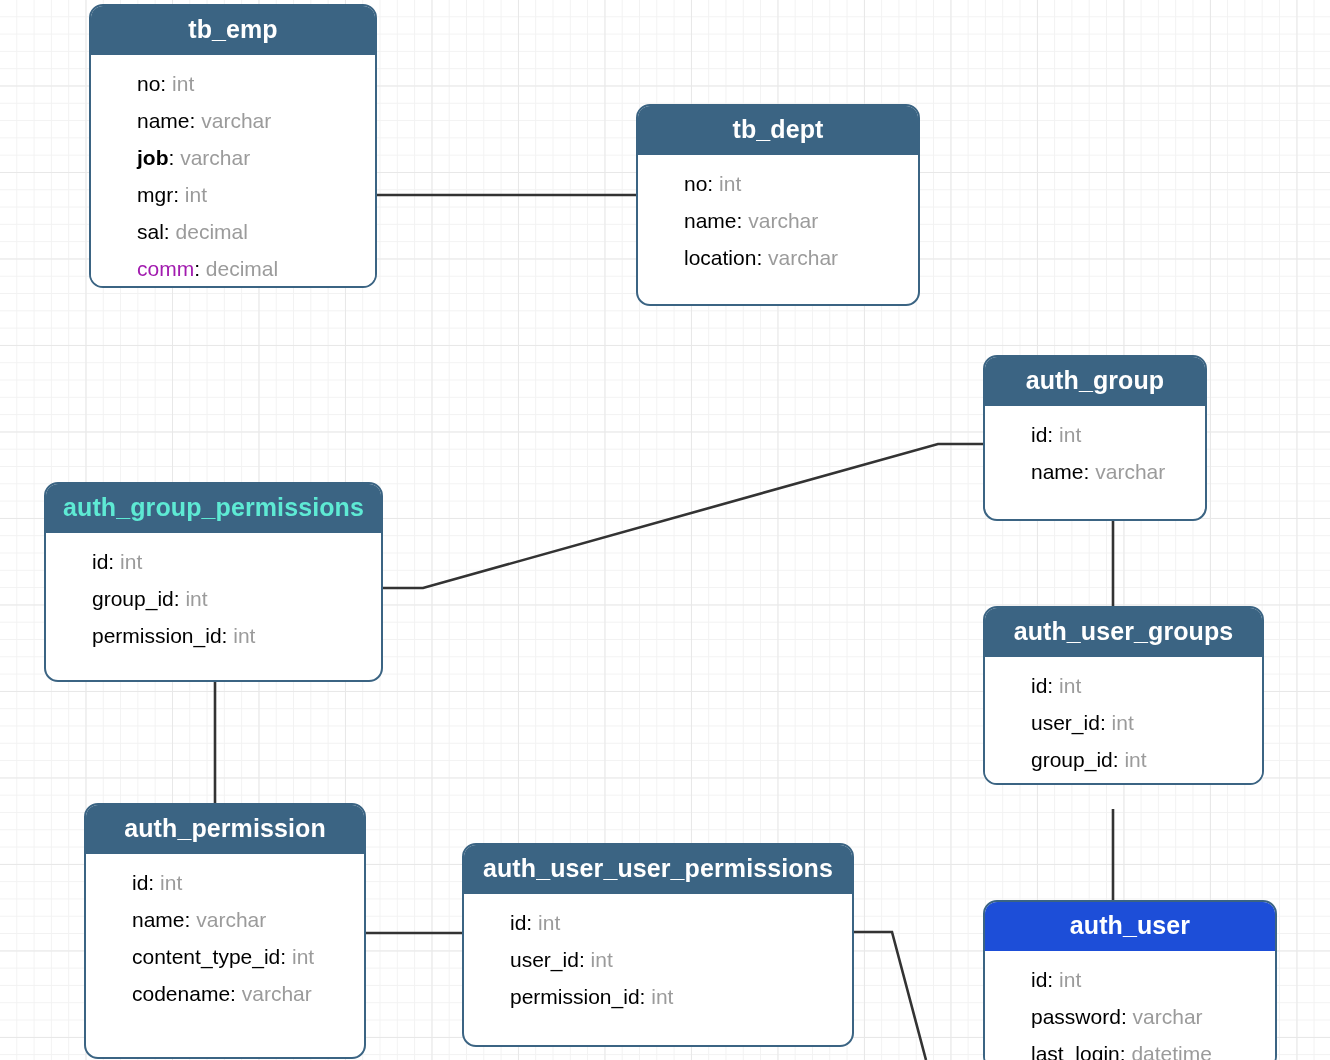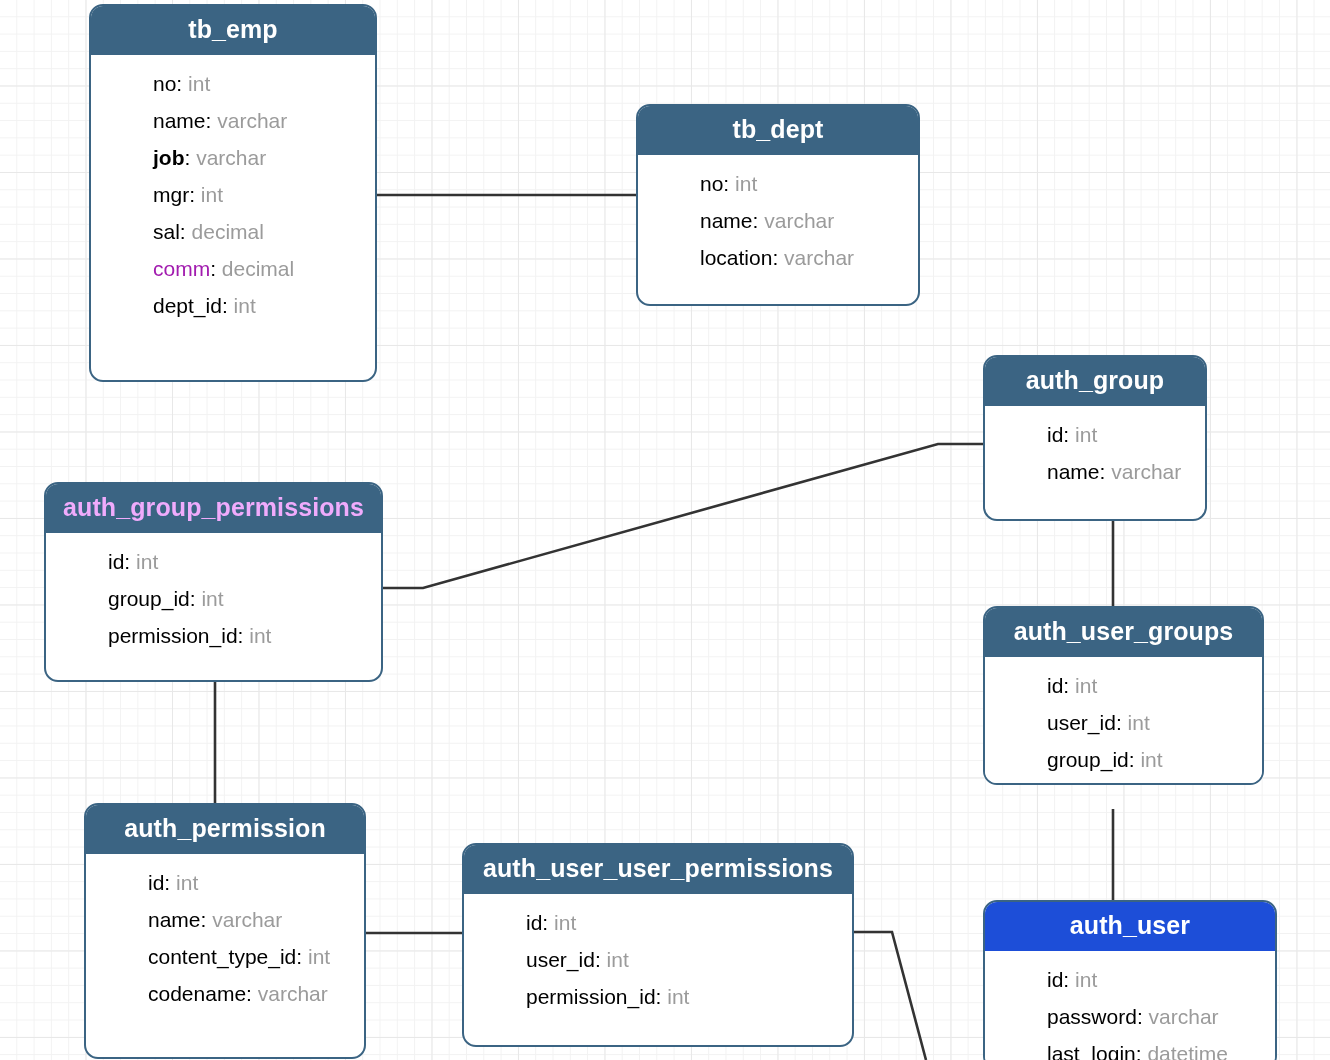--- a/index.html
+++ b/index.html
@@ -49,21 +49,21 @@
     color: #ffffff;
     font-size: 25px;
     font-weight: bold;
     text-align: center;
     padding: 11px 10px 13px 10px;
     line-height: 1.0;
     letter-spacing: 0.1px;
     white-space: nowrap;
   }
   .entity-body {
-    padding: 10px 0 12px 16px;
+    padding: 10px 0 12px 0;
     background: #ffffff;
   }
   .field {
     font-size: 21px;
     line-height: 1.0;
     padding: 8px 14px 8px 46px;
     color: #000000;
     white-space: nowrap;
   }
   .field .fname {
@@ -85,21 +85,21 @@
       <polyline points="377,195 636,195" fill="none" stroke="#333333" stroke-width="2.6" stroke-linejoin="miter" stroke-linecap="butt"></polyline>
       <polyline points="383,588 423,588 938,444 983,444" fill="none" stroke="#333333" stroke-width="2.6" stroke-linejoin="miter" stroke-linecap="butt"></polyline>
       <polyline points="215,682 215,803" fill="none" stroke="#333333" stroke-width="2.6" stroke-linejoin="miter" stroke-linecap="butt"></polyline>
       <polyline points="1113,521 1113,606" fill="none" stroke="#333333" stroke-width="2.6" stroke-linejoin="miter" stroke-linecap="butt"></polyline>
       <polyline points="1113,809 1113,900" fill="none" stroke="#333333" stroke-width="2.6" stroke-linejoin="miter" stroke-linecap="butt"></polyline>
       <polyline points="366,933 462,933" fill="none" stroke="#333333" stroke-width="2.6" stroke-linejoin="miter" stroke-linecap="butt"></polyline>
       <polyline points="854,932 892,932 926,1060" fill="none" stroke="#333333" stroke-width="2.6" stroke-linejoin="miter" stroke-linecap="butt"></polyline>
     </svg>
 
   <div id="entities-layer">
-      <div class="entity" style="left: 89px; top: 4px; width: 288px; height: 378px; border-color: rgb(59, 100, 131); background: rgb(255, 255, 255);">
+      <div class="entity" style="left: 89px; top: 4px; width: 288px; height: 284px; border-color: rgb(59, 100, 131); background: rgb(255, 255, 255);">
         <div class="entity-header" style="background: rgb(59, 100, 131); color: rgb(255, 255, 255);">tb_emp</div>
         <div class="entity-body">
           <div class="field"><span class="fname" style="color: rgb(0, 0, 0);">no</span><span class="fcolon">: </span><span class="ftype" style="color: rgb(155, 155, 155);">int</span></div>
           <div class="field"><span class="fname" style="color: rgb(0, 0, 0);">name</span><span class="fcolon">: </span><span class="ftype" style="color: rgb(155, 155, 155);">varchar</span></div>
           <div class="field"><span class="fname" style="color: rgb(0, 0, 0); font-weight: bold;">job</span><span class="fcolon">: </span><span class="ftype" style="color: rgb(155, 155, 155);">varchar</span></div>
           <div class="field"><span class="fname" style="color: rgb(0, 0, 0);">mgr</span><span class="fcolon">: </span><span class="ftype" style="color: rgb(155, 155, 155);">int</span></div>
           <div class="field"><span class="fname" style="color: rgb(0, 0, 0);">sal</span><span class="fcolon">: </span><span class="ftype" style="color: rgb(155, 155, 155);">decimal</span></div>
           <div class="field"><span class="fname" style="color: #a21caf;">comm</span><span class="fcolon">: </span><span class="ftype" style="color: rgb(155, 155, 155);">decimal</span></div>
           <div class="field"><span class="fname" style="color: rgb(0, 0, 0);">dept_id</span><span class="fcolon">: </span><span class="ftype" style="color: rgb(155, 155, 155);">int</span></div>
         </div>
@@ -113,21 +113,21 @@
         </div>
       </div>
       <div class="entity" style="left: 983px; top: 355px; width: 224px; height: 166px; border-color: rgb(59, 100, 131); background: rgb(255, 255, 255);">
         <div class="entity-header" style="background: rgb(59, 100, 131); color: rgb(255, 255, 255);">auth_group</div>
         <div class="entity-body">
           <div class="field"><span class="fname" style="color: rgb(0, 0, 0);">id</span><span class="fcolon">: </span><span class="ftype" style="color: rgb(155, 155, 155);">int</span></div>
           <div class="field"><span class="fname" style="color: rgb(0, 0, 0);">name</span><span class="fcolon">: </span><span class="ftype" style="color: rgb(155, 155, 155);">varchar</span></div>
         </div>
       </div>
       <div class="entity" style="left: 44px; top: 482px; width: 339px; height: 200px; border-color: rgb(59, 100, 131); background: rgb(255, 255, 255);">
-        <div class="entity-header" style="background: rgb(59, 100, 131); color: #f0abfc;">auth_group_permissions</div>
+        <div class="entity-header" style="background: rgb(59, 100, 131); color: #5eead4;">auth_group_permissions</div>
         <div class="entity-body">
           <div class="field"><span class="fname" style="color: rgb(0, 0, 0);">id</span><span class="fcolon">: </span><span class="ftype" style="color: rgb(155, 155, 155);">int</span></div>
           <div class="field"><span class="fname" style="color: rgb(0, 0, 0);">group_id</span><span class="fcolon">: </span><span class="ftype" style="color: rgb(155, 155, 155);">int</span></div>
           <div class="field"><span class="fname" style="color: rgb(0, 0, 0);">permission_id</span><span class="fcolon">: </span><span class="ftype" style="color: rgb(155, 155, 155);">int</span></div>
         </div>
       </div>
       <div class="entity" style="left: 983px; top: 606px; width: 281px; height: 179px; border-color: rgb(59, 100, 131); background: rgb(255, 255, 255);">
         <div class="entity-header" style="background: rgb(59, 100, 131); color: rgb(255, 255, 255);">auth_user_groups</div>
         <div class="entity-body">
           <div class="field"><span class="fname" style="color: rgb(0, 0, 0);">id</span><span class="fcolon">: </span><span class="ftype" style="color: rgb(155, 155, 155);">int</span></div>

